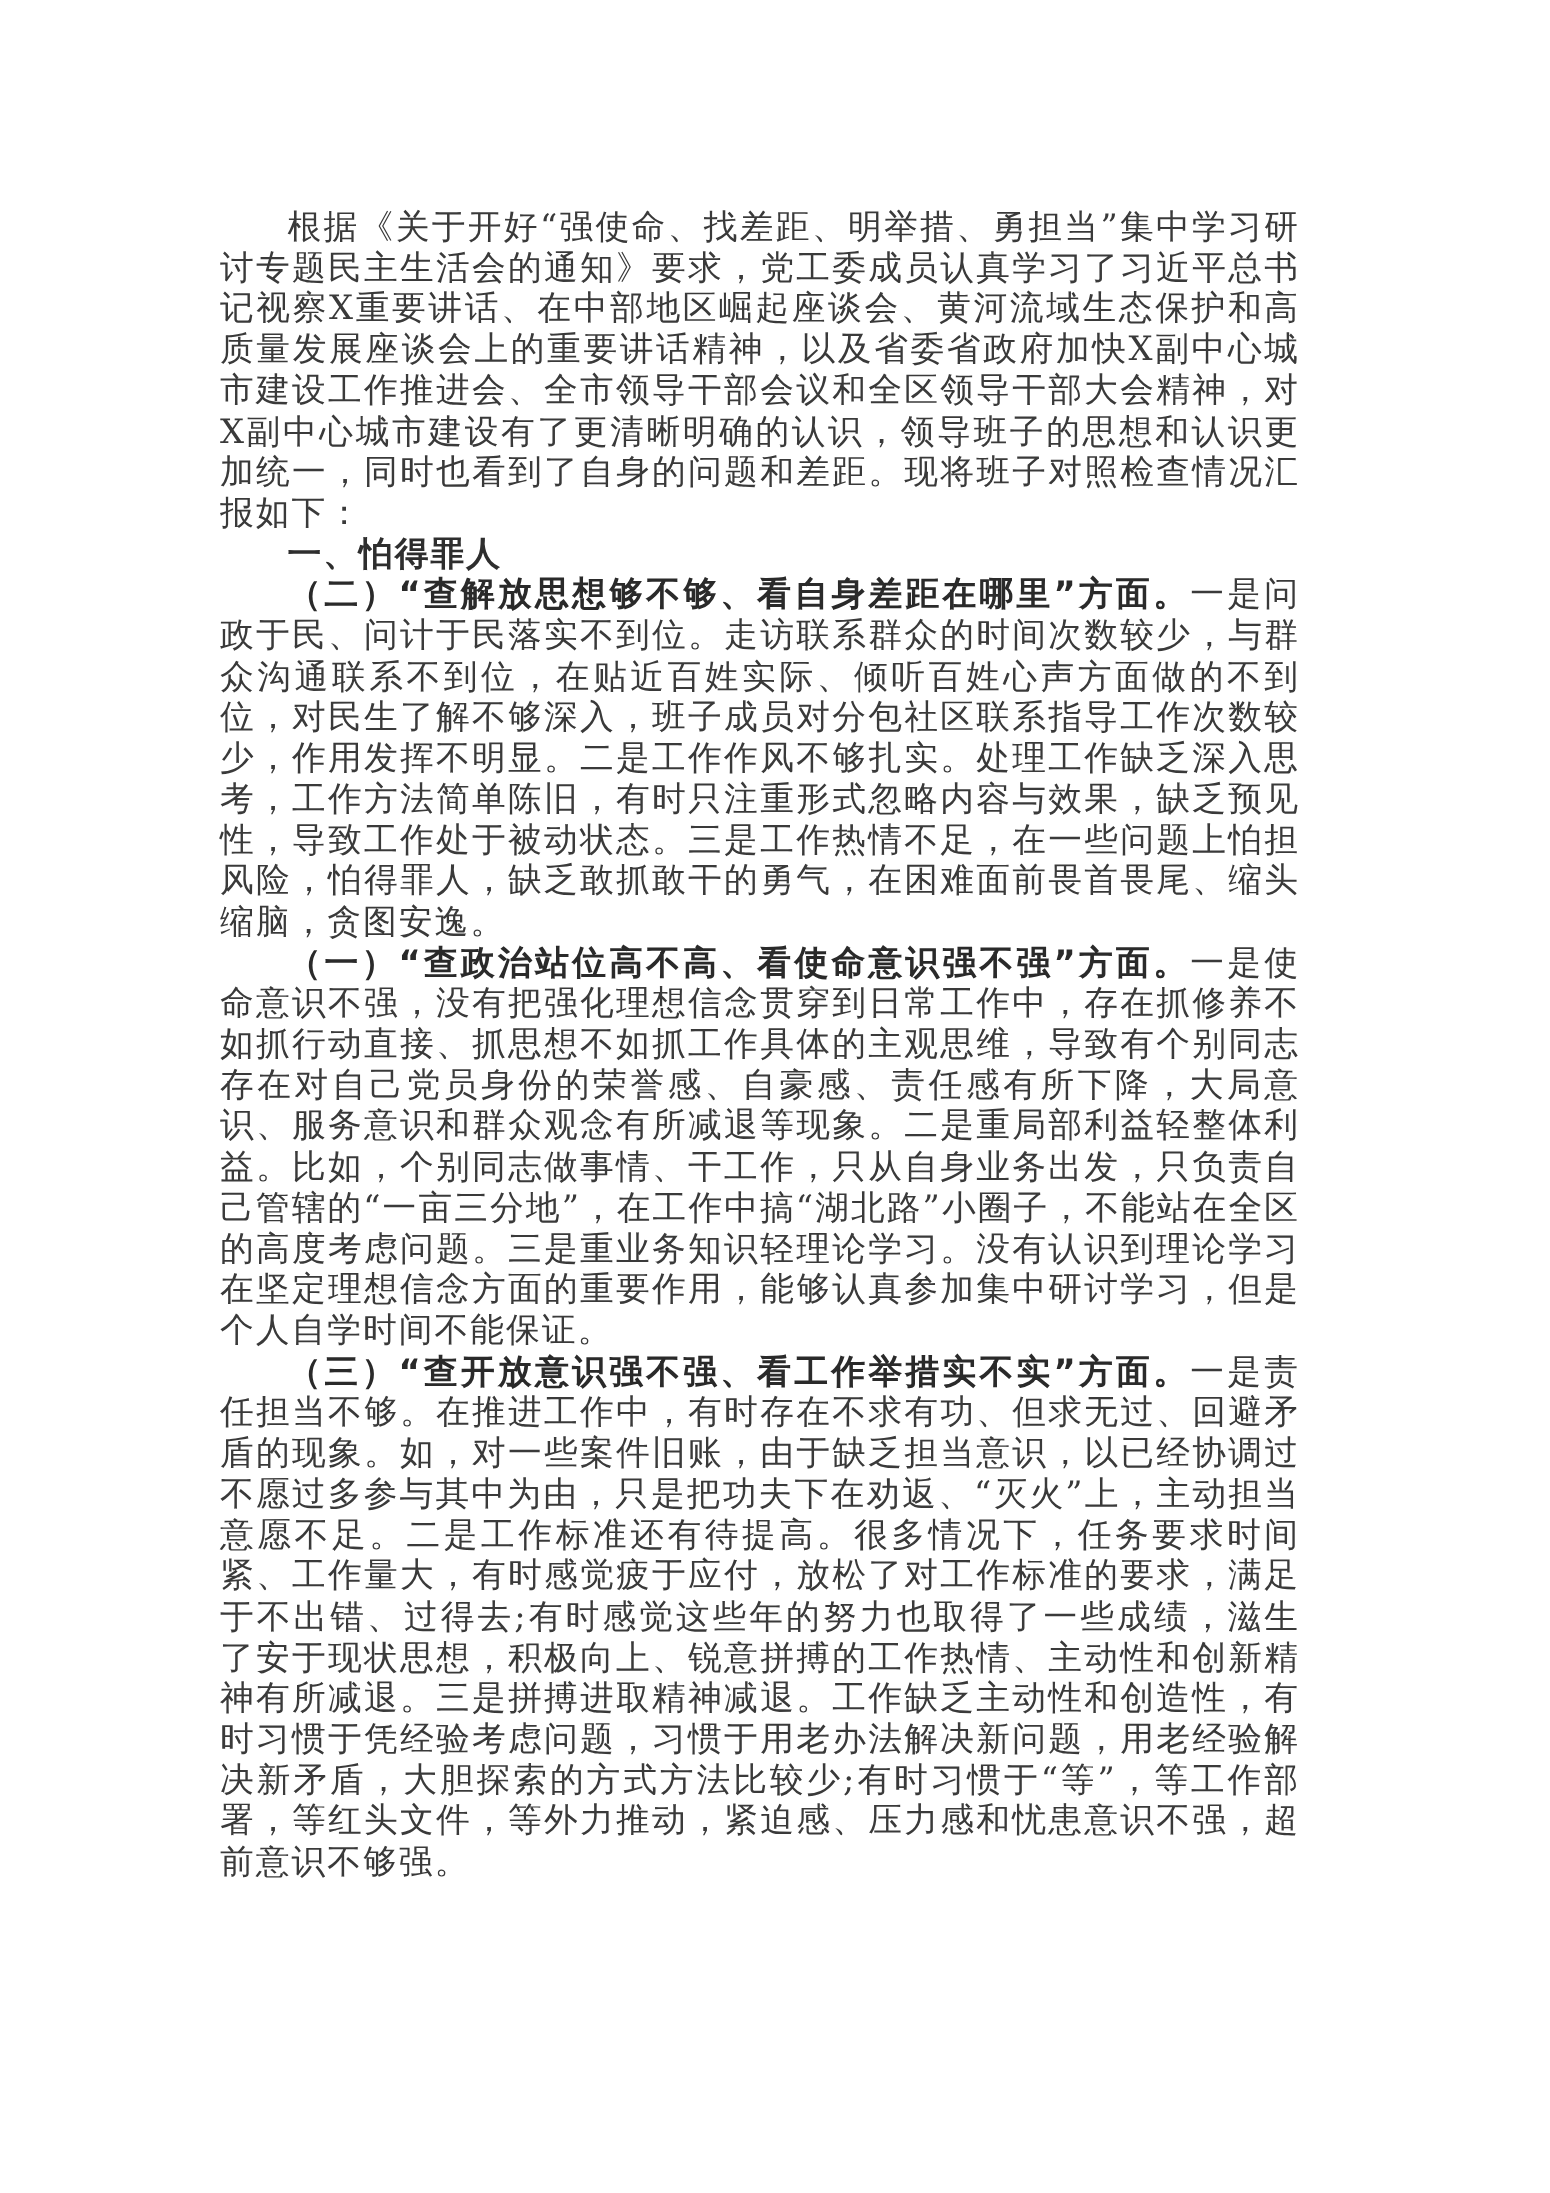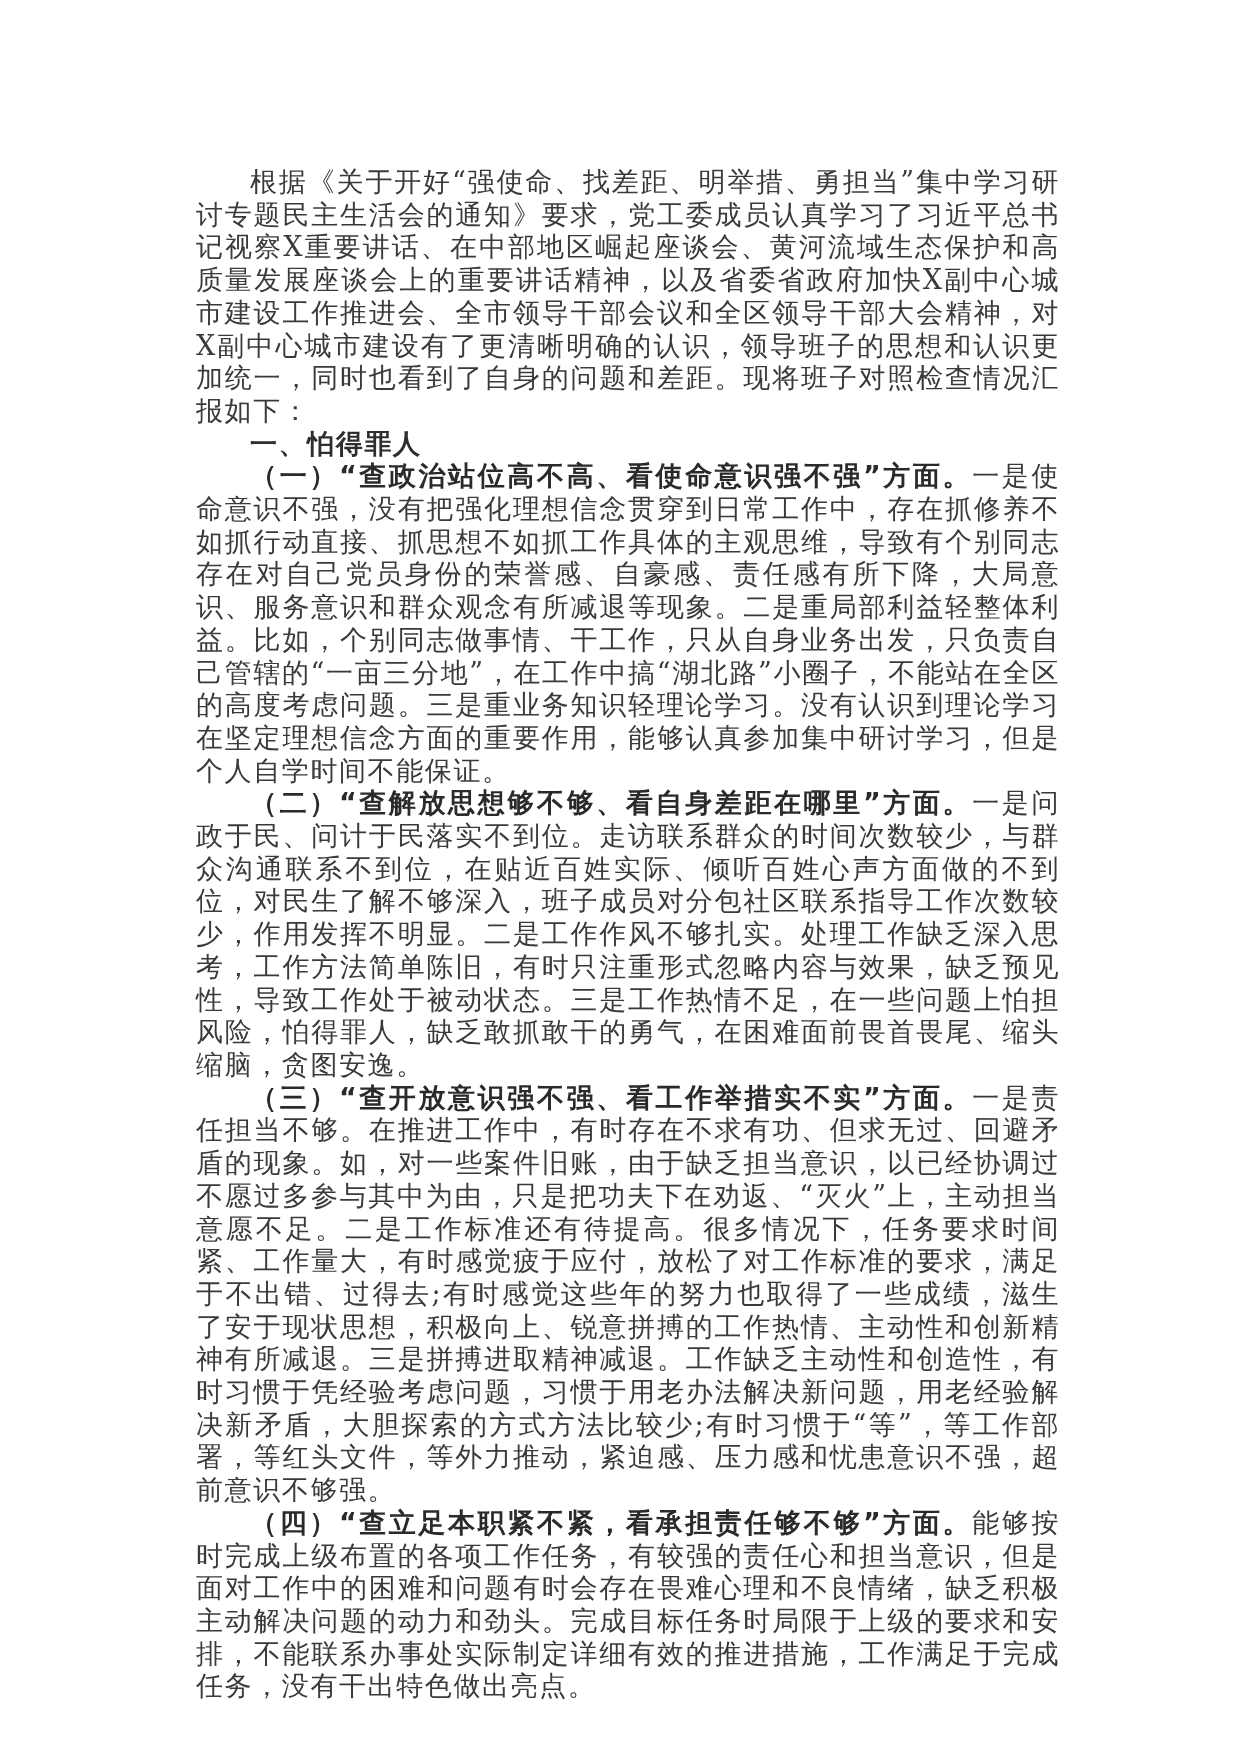--- a/index.html
+++ b/index.html
@@ -8,21 +8,21 @@
       background: #ffffff;
     }
     body {
       width: 1240px;
       height: 1754px;
       position: relative;
       overflow: hidden;
     }
     .page {
       position: absolute;
-      left: 196px;
+      left: 176px;
       top: 166px;
       width: 864px;
       font-family: "DejaVu Serif", "Liberation Serif", serif;
       font-size: 27px;
       line-height: 32.7px;
       color: #3a3a3a;
       text-align: justify;
       text-justify: inter-character;
       letter-spacing: 1.6px;
     }
@@ -45,28 +45,25 @@
   </style>
 </head>
 <body>
 
 <div class="page">
   <p class="para">根据《关于开好“强使命、找差距、明举措、勇担当”集中学习研讨专题民主生活会的通知》要求，党工委成员认真学习了习近平总书记视察X重要讲话、在中部地区崛起座谈会、黄河流域生态保护和高质量发展座谈会上的重要讲话精神，以及省委省政府加快X副中心城市建设工作推进会、全市领导干部会议和全区领导干部大会精神，对X副中心城市建设有了更清晰明确的认识，领导班子的思想和认识更加统一，同时也看到了自身的问题和差距。现将班子对照检查情况汇报如下：</p>
 
   <p class="heading">一、怕得罪人</p>
 
   <p class="para">
-    <span class="lead">（一）“查政治站位高不高、看使命意识强不强”方面。</span><span>一是使命意识不强，没有把强化理想信念贯穿到日常工作中，存在抓修养不如抓行动直接、抓思想不如抓工作具体的主观思维，导致有个别同志存在对自己党员身份的荣誉感、自豪感、责任感有所下降，大局意识、服务意识和群众观念有所减退等现象。二是重局部利益轻整体利益。比如，个别同志做事情、干工作，只从自身业务出发，只负责自己管辖的“一亩三分地”，在工作中搞“湖北路”小圈子，不能站在全区的高度考虑问题。三是重业务知识轻理论学习。没有认识到理论学习在坚定理想信念方面的重要作用，能够认真参加集中研讨学习，但是个人自学时间不能保证。</span>
+    <span class="lead">（二）“查解放思想够不够、看自身差距在哪里”方面。</span><span>一是问政于民、问计于民落实不到位。走访联系群众的时间次数较少，与群众沟通联系不到位，在贴近百姓实际、倾听百姓心声方面做的不到位，对民生了解不够深入，班子成员对分包社区联系指导工作次数较少，作用发挥不明显。二是工作作风不够扎实。处理工作缺乏深入思考，工作方法简单陈旧，有时只注重形式忽略内容与效果，缺乏预见性，导致工作处于被动状态。三是工作热情不足，在一些问题上怕担风险，怕得罪人，缺乏敢抓敢干的勇气，在困难面前畏首畏尾、缩头缩脑，贪图安逸。</span>
   </p>
 
   <p class="para">
-    <span class="lead">（二）“查解放思想够不够、看自身差距在哪里”方面。</span><span>一是问政于民、问计于民落实不到位。走访联系群众的时间次数较少，与群众沟通联系不到位，在贴近百姓实际、倾听百姓心声方面做的不到位，对民生了解不够深入，班子成员对分包社区联系指导工作次数较少，作用发挥不明显。二是工作作风不够扎实。处理工作缺乏深入思考，工作方法简单陈旧，有时只注重形式忽略内容与效果，缺乏预见性，导致工作处于被动状态。三是工作热情不足，在一些问题上怕担风险，怕得罪人，缺乏敢抓敢干的勇气，在困难面前畏首畏尾、缩头缩脑，贪图安逸。</span>
+    <span class="lead">（一）“查政治站位高不高、看使命意识强不强”方面。</span><span>一是使命意识不强，没有把强化理想信念贯穿到日常工作中，存在抓修养不如抓行动直接、抓思想不如抓工作具体的主观思维，导致有个别同志存在对自己党员身份的荣誉感、自豪感、责任感有所下降，大局意识、服务意识和群众观念有所减退等现象。二是重局部利益轻整体利益。比如，个别同志做事情、干工作，只从自身业务出发，只负责自己管辖的“一亩三分地”，在工作中搞“湖北路”小圈子，不能站在全区的高度考虑问题。三是重业务知识轻理论学习。没有认识到理论学习在坚定理想信念方面的重要作用，能够认真参加集中研讨学习，但是个人自学时间不能保证。</span>
   </p>
 
   <p class="para">
     <span class="lead">（三）“查开放意识强不强、看工作举措实不实”方面。</span><span>一是责任担当不够。在推进工作中，有时存在不求有功、但求无过、回避矛盾的现象。如，对一些案件旧账，由于缺乏担当意识，以已经协调过不愿过多参与其中为由，只是把功夫下在劝返、“灭火”上，主动担当意愿不足。二是工作标准还有待提高。很多情况下，任务要求时间紧、工作量大，有时感觉疲于应付，放松了对工作标准的要求，满足于不出错、过得去;有时感觉这些年的努力也取得了一些成绩，滋生了安于现状思想，积极向上、锐意拼搏的工作热情、主动性和创新精神有所减退。三是拼搏进取精神减退。工作缺乏主动性和创造性，有时习惯于凭经验考虑问题，习惯于用老办法解决新问题，用老经验解决新矛盾，大胆探索的方式方法比较少;有时习惯于“等”，等工作部署，等红头文件，等外力推动，紧迫感、压力感和忧患意识不强，超前意识不够强。</span>
   </p>
 
-  <p class="para">
-    <span class="lead">（四）“查立足本职紧不紧，看承担责任够不够”方面。</span><span>能够按时完成上级布置的各项工作任务，有较强的责任心和担当意识，但是面对工作中的困难和问题有时会存在畏难心理和不良情绪，缺乏积极主动解决问题的动力和劲头。完成目标任务时局限于上级的要求和安排，不能联系办事处实际制定详细有效的推进措施，工作满足于完成任务，没有干出特色做出亮点。</span>
-  </p>
 
 </div>
 
 </body></html>

